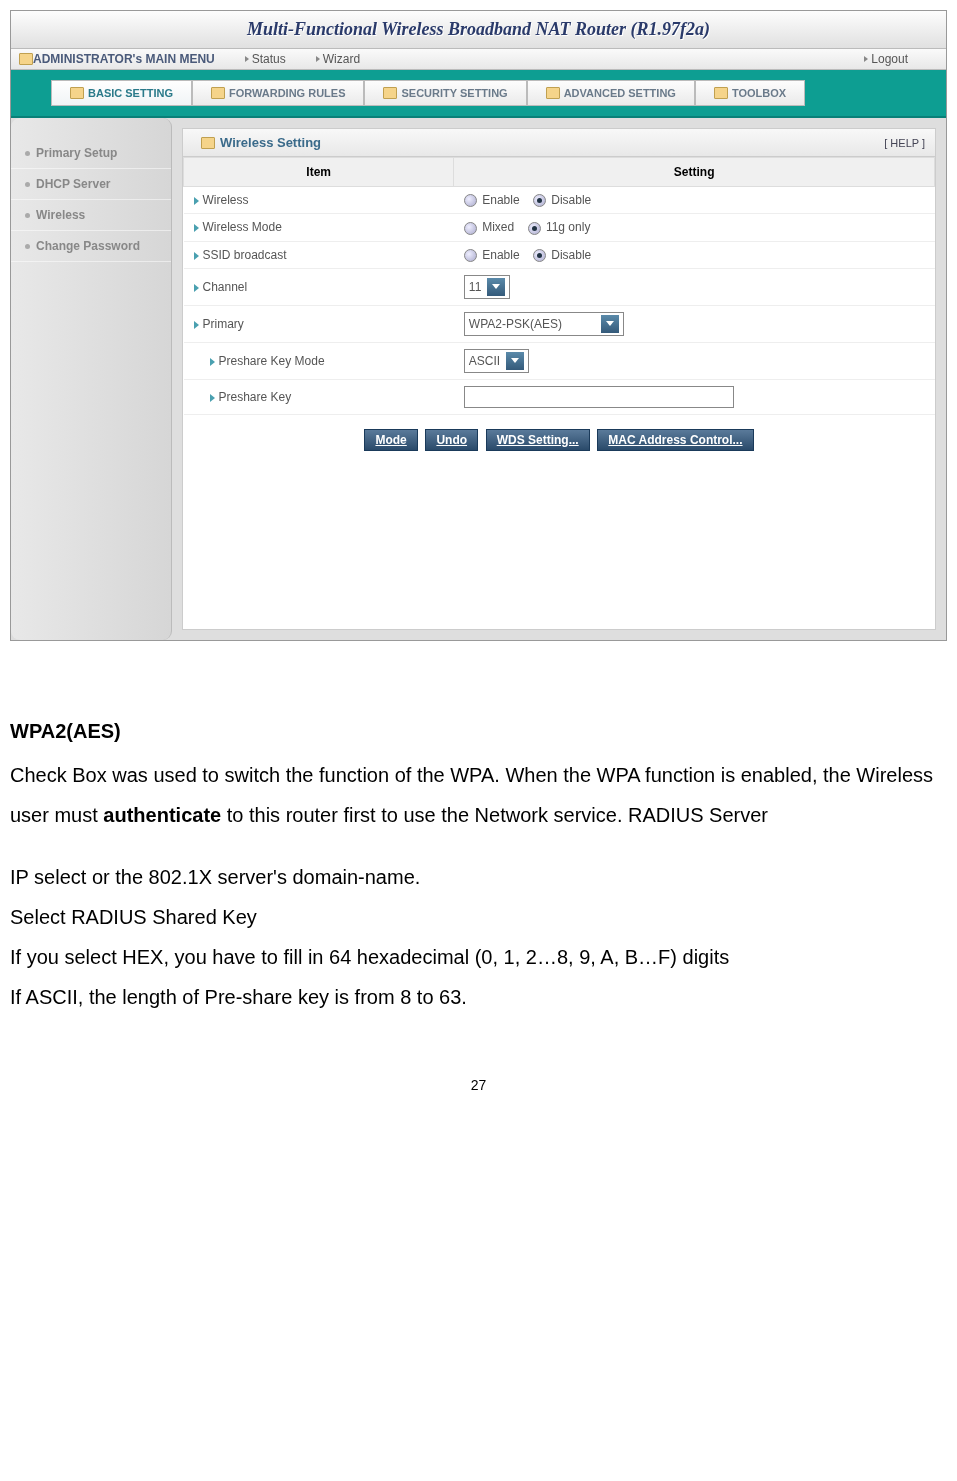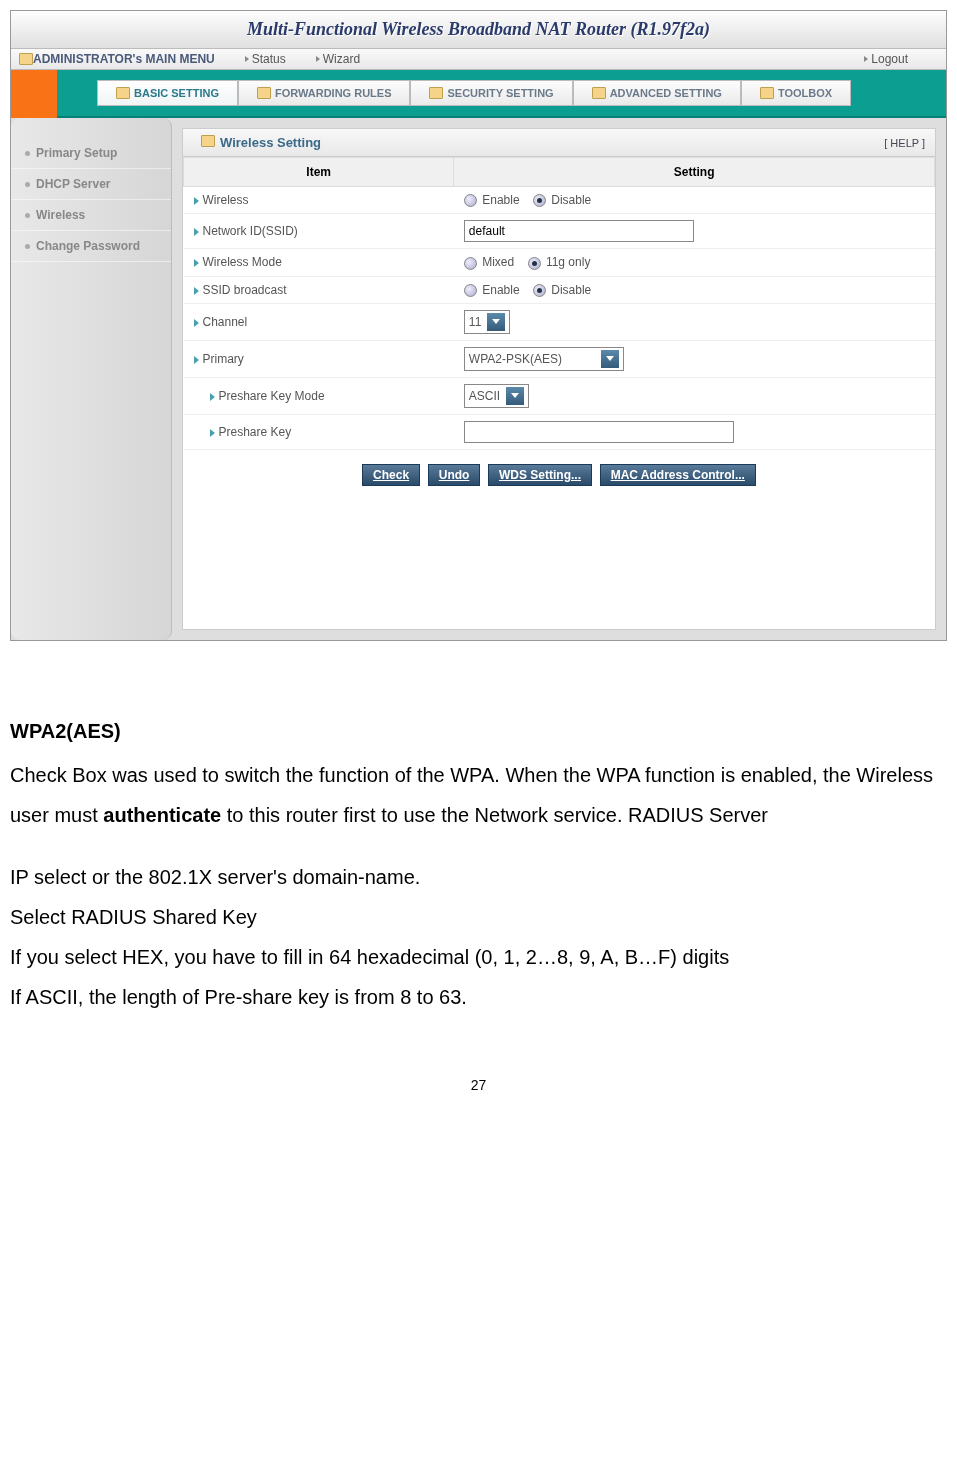--- a/index.html
+++ b/index.html
@@ -66,21 +66,20 @@
     border: 1px solid #c0a050;
     border-radius: 1px;
     display: inline-block;
   }
   .tab-strip {
     background: #0d9e92;
     padding: 10px 40px;
     display: flex;
     gap: 0;
     border-bottom: 2px solid #088078;
-    margin-left: 46px;
   }
   .tab-strip .tab {
     background: linear-gradient(to bottom, #fdfdfd, #eaeaea);
     border: 1px solid #bbb;
     padding: 6px 18px;
     font-size: 11px;
     font-weight: bold;
     color: #6a7a8a;
     cursor: pointer;
     display: flex;
@@ -130,21 +129,21 @@
     display: flex;
     align-items: center;
     padding: 6px 10px;
     background: linear-gradient(to bottom, #f8f8f8, #e8e8e8);
     border-bottom: 1px solid #ccc;
   }
   .panel-header .ph-title {
     font-weight: bold;
     color: #3a6a8a;
     display: flex;
-    align-items: flex-start;
+    align-items: center;
     gap: 5px;
     padding-left: 8px;
   }
   .panel-header .help-link {
     margin-left: auto;
     font-weight: normal;
     color: #445;
     font-size: 11px;
     cursor: pointer;
   }
@@ -350,24 +349,20 @@
           <td class="item-cell"><span class="item-arrow"></span><span>Wireless</span></td>
           <td>
             <span class="radio-icon"></span>
             <span>Enable</span>
             &nbsp;&nbsp;
             <span class="radio-icon checked"></span>
             <span>Disable</span>
           </td>
         </tr>
         <tr>
-          <td class="item-cell"><span class="item-arrow"></span><span>Network ID(SSID)</span></td>
-          <td><input class="text-input" type="text" value="default" style=""></td>
-        </tr>
-        <tr>
           <td class="item-cell"><span class="item-arrow"></span><span>Wireless Mode</span></td>
           <td>
             <span class="radio-icon"></span>
             <span>Mixed</span>
             &nbsp;&nbsp;
             <span class="radio-icon checked"></span>
             <span>11g only</span>
           </td>
         </tr>
         <tr>
@@ -408,21 +403,21 @@
           </td>
         </tr>
         <tr>
           <td class="item-cell"><span class="item-arrow sub"></span><span>Preshare Key</span></td>
           <td><input class="text-input" style="width: 260px;" type="text" value=""></td>
         </tr>
       </tbody>
         </table>
 
       <div class="button-row">
-        <span class="action-btn">Check</span>
+        <span class="action-btn">Mode</span>
         <span class="action-btn">Undo</span>
         <span class="action-btn">WDS Setting...</span>
         <span class="action-btn">MAC Address Control...</span>
       </div>
     </div>
   </div>
 </div>
 
 <div class="doc-text">
   <p class="heading">WPA2(AES)</p>

